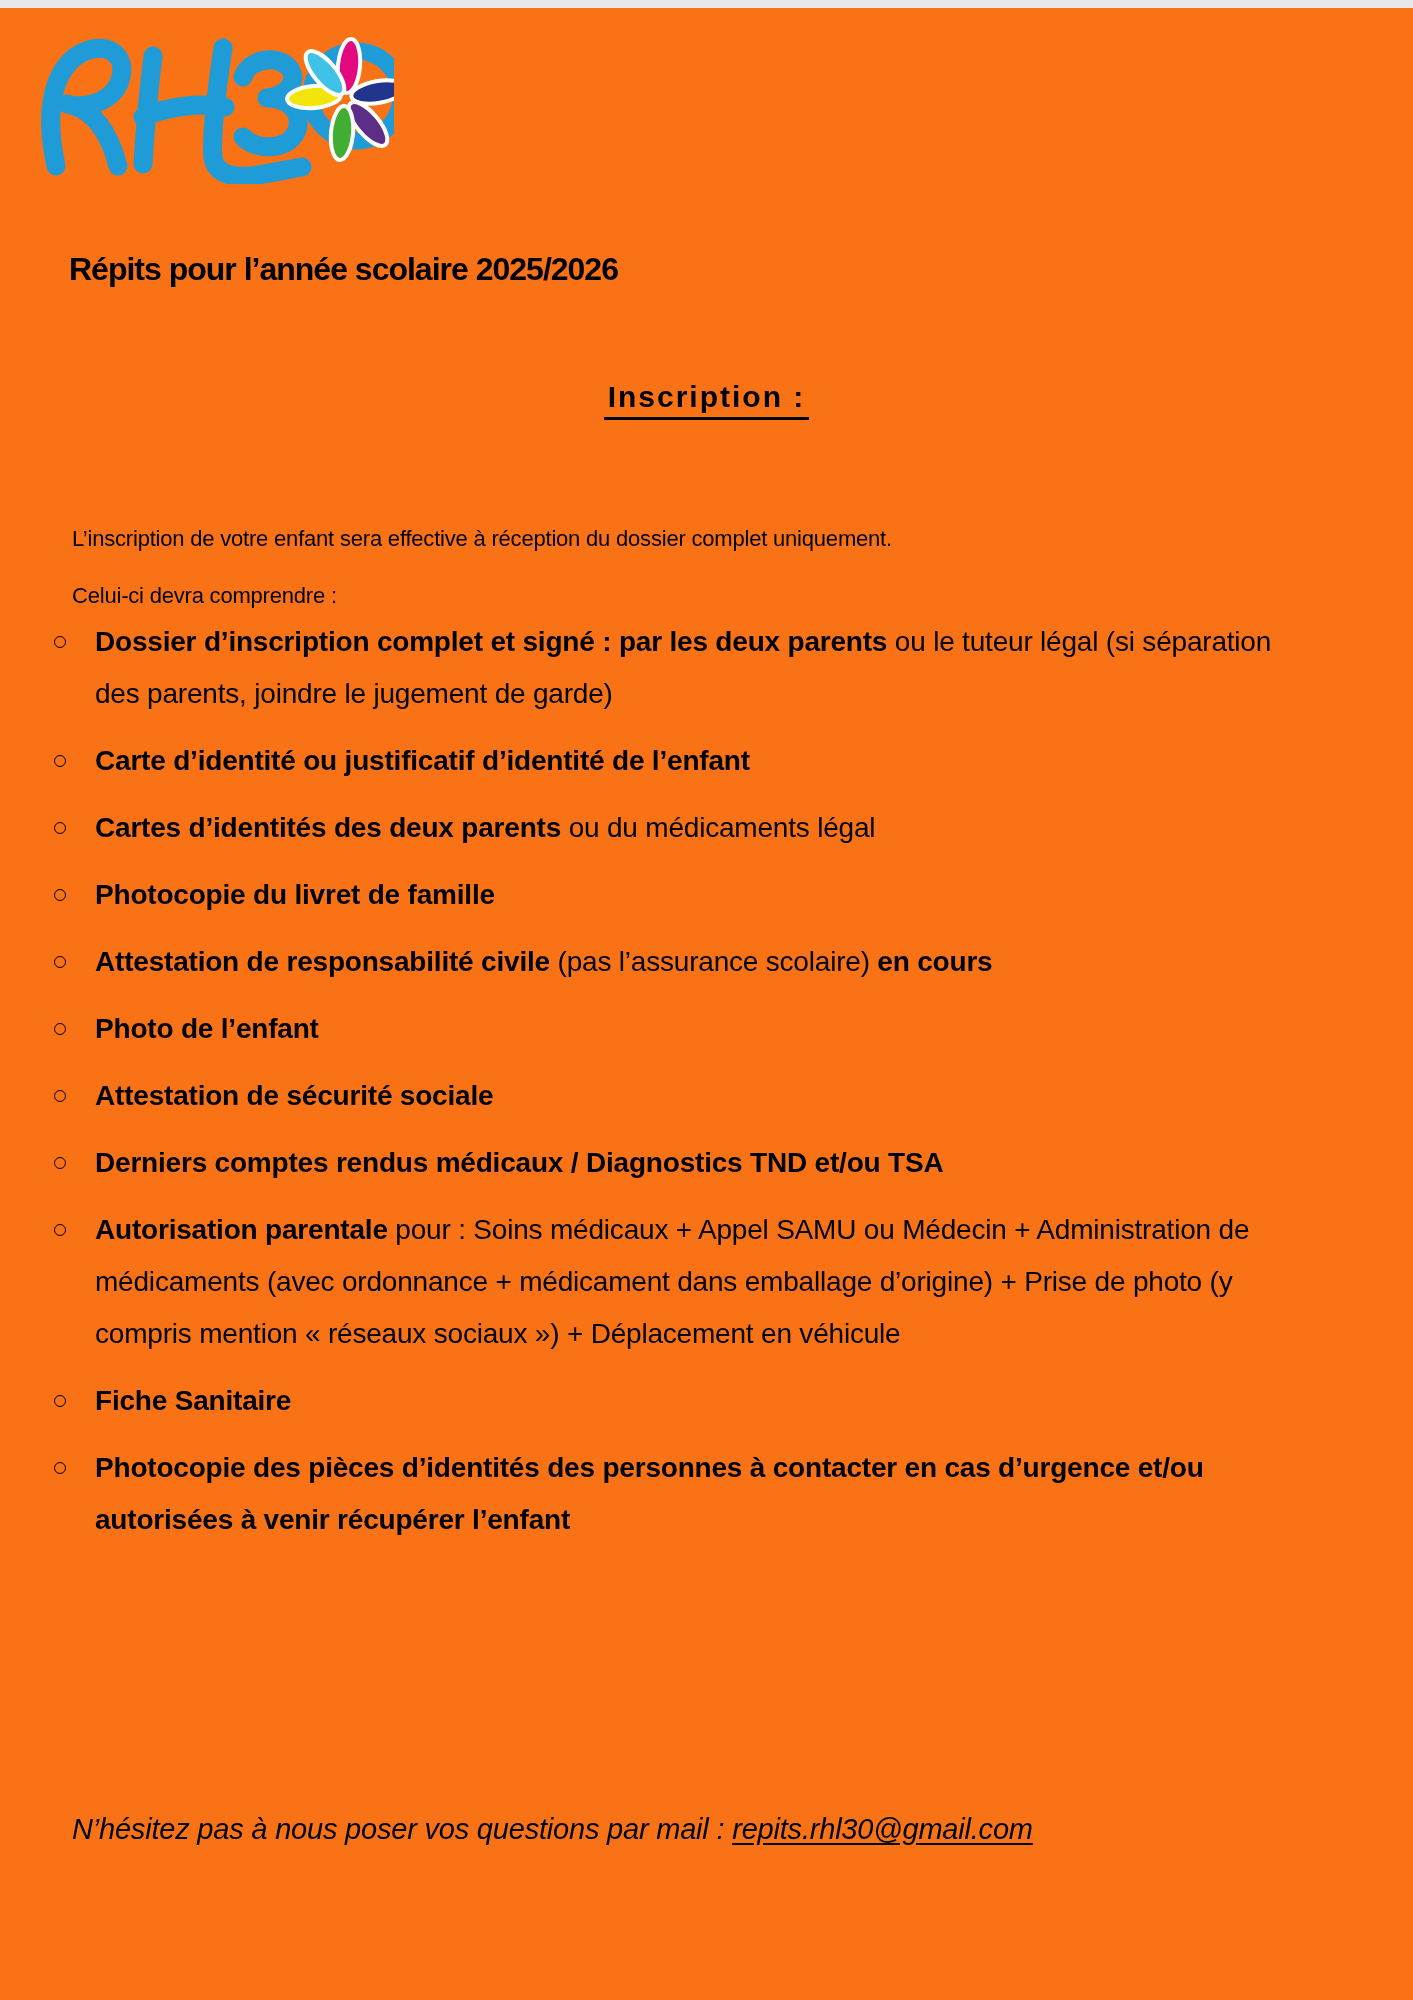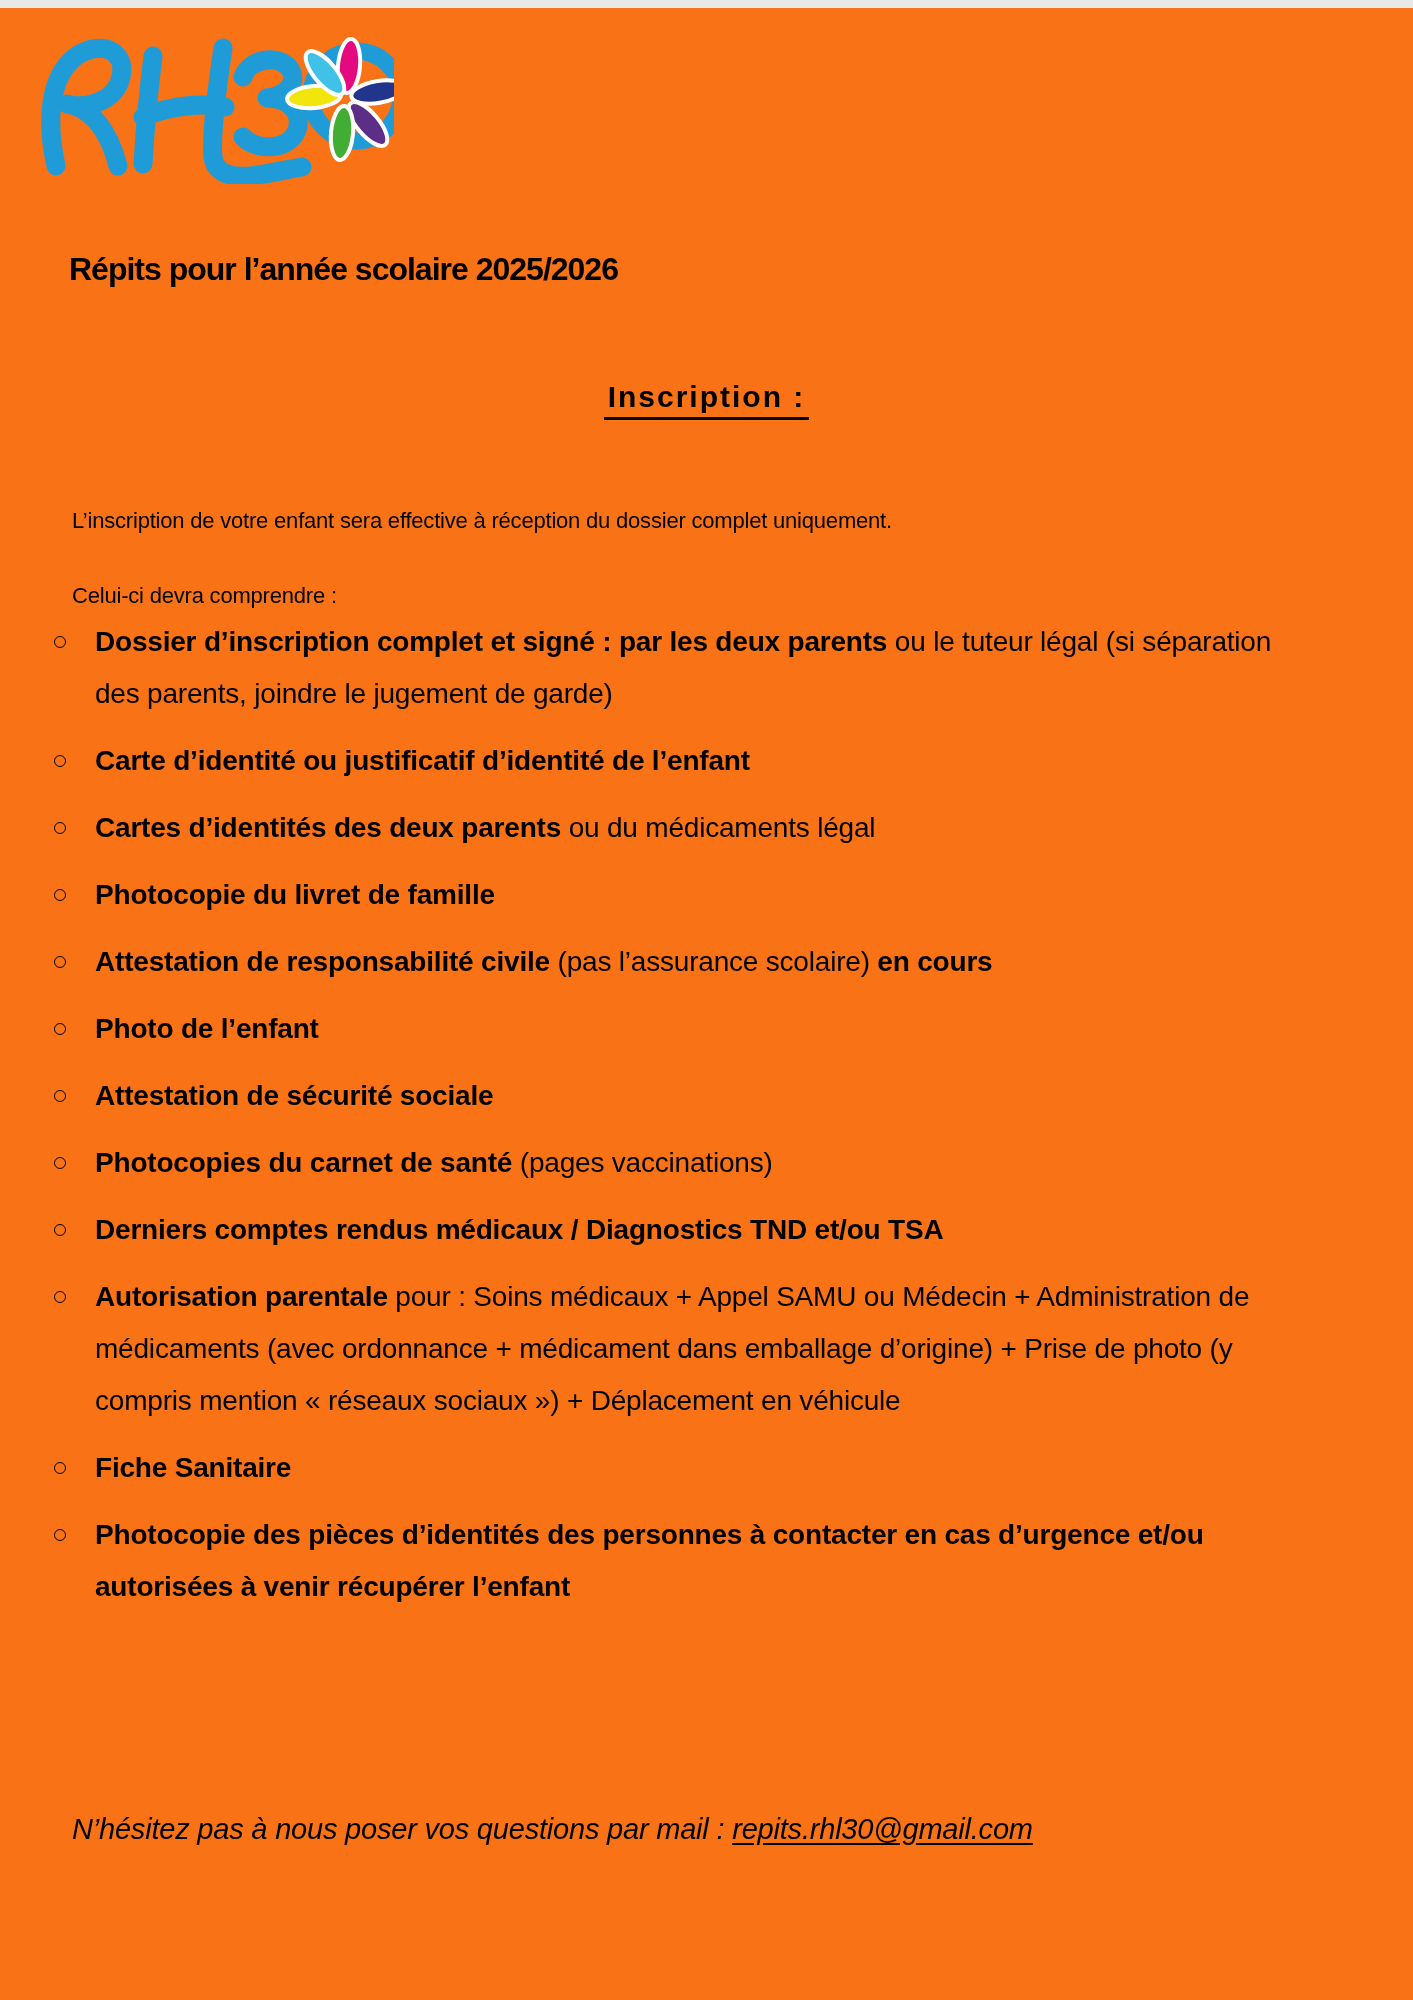--- a/index.html
+++ b/index.html
@@ -23,21 +23,21 @@
   .heading {
     display: inline-block;
     font-size: 30px; font-weight: bold; letter-spacing: 2px;
     border-bottom: 3px solid #000;
     padding: 0 4px 3px 4px;
   }
   .intro, .lead {
     position: absolute; left: 72px;
     font-size: 22px; letter-spacing: -0.2px;
   }
-  .intro { top: 478px; }
+  .intro { top: 496px; }
   .lead  { top: 553px; }
   ul.checklist {
     position: absolute; left: 52px; top: 608px;
     width: 1228px;
     list-style: none; margin: 0; padding: 0;
     font-size: 28px; letter-spacing: -0.2px;
   }
   ul.checklist li {
     position: relative;
     padding-left: 43px;
@@ -91,21 +91,20 @@
   <p class="lead">Celui-ci devra comprendre :</p>
 
   <ul class="checklist" id="checklist">
       <li><span class="bullet"></span><span class="b">Dossier d’inscription complet et signé : par les deux parents </span><span>ou le tuteur légal (si séparation des parents, joindre le jugement de garde)</span></li>
       <li><span class="bullet"></span><span class="b">Carte d’identité ou justificatif d’identité de l’enfant</span></li>
       <li><span class="bullet"></span><span class="b">Cartes d’identités des deux parents </span><span>ou du médicaments légal</span></li>
       <li><span class="bullet"></span><span class="b">Photocopie du livret de famille</span></li>
       <li><span class="bullet"></span><span class="b">Attestation de responsabilité civile </span><span>(pas l’assurance scolaire) </span><span class="b">en cours</span></li>
       <li><span class="bullet"></span><span class="b">Photo de l’enfant</span></li>
       <li><span class="bullet"></span><span class="b">Attestation de sécurité sociale</span></li>
-      <li><span class="bullet"></span><span class="b">Photocopies du carnet de santé </span><span>(pages vaccinations)</span></li>
       <li><span class="bullet"></span><span class="b">Derniers comptes rendus médicaux / Diagnostics TND et/ou TSA</span></li>
       <li><span class="bullet"></span><span class="b">Autorisation parentale </span><span>pour : Soins médicaux + Appel SAMU ou Médecin + Administration de médicaments (avec ordonnance + médicament dans emballage d’origine) + Prise de photo (y compris mention « réseaux sociaux ») + Déplacement en véhicule</span></li>
       <li><span class="bullet"></span><span class="b">Fiche Sanitaire</span></li>
       <li><span class="bullet"></span><span class="b">Photocopie des pièces d’identités des personnes à contacter en cas d’urgence et/ou autorisées à venir récupérer l’enfant</span></li>
     </ul>
 
   <p class="footer">
     <span>N’hésitez pas à nous poser vos questions par mail : </span><a href="#">repits.rhl30@gmail.com</a>
   </p>
 

